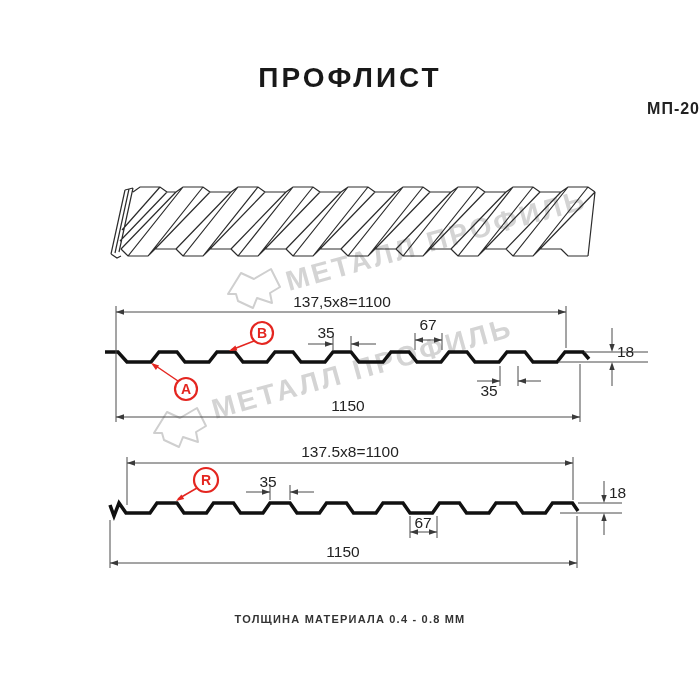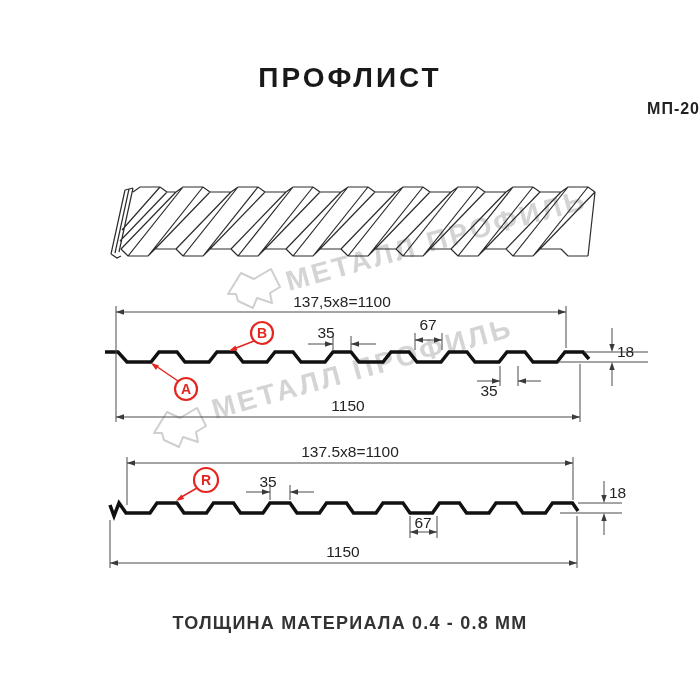--- a/index.html
+++ b/index.html
@@ -10,21 +10,21 @@
   .title{
     position:absolute;left:0;right:0;top:62px;text-align:center;
     font-size:28px;font-weight:bold;letter-spacing:3px;color:#191919;
   }
   .subtitle{
     position:absolute;left:0;right:0;top:100px;text-align:right;
     font-size:16px;font-weight:bold;letter-spacing:1px;color:#222222;
   }
   .footer-note{
     position:absolute;left:0;right:0;top:613px;text-align:center;
-    font-size:18px;font-weight:bold;letter-spacing:1.2px;color:#333333;
+    font-size:11px;font-weight:bold;letter-spacing:1.2px;color:#333333;
   }
   svg{position:absolute;left:0;top:0;}
   .wm-text{
     font-family:"Liberation Sans",sans-serif;font-size:28px;font-weight:bold;
     letter-spacing:3px;fill:#d4d4d4;
   }
   .sheet3d{stroke:#2c2c2c;stroke-width:1.2;fill:none;stroke-linejoin:miter;}
   .wm-logo{stroke:#cfcfcf;stroke-width:2;fill:none;stroke-linejoin:round;}
   .profile{stroke:#111111;stroke-width:3.5;fill:none;stroke-linejoin:miter;}
   .dim{stroke:#4a4a4a;stroke-width:1;fill:none;}

